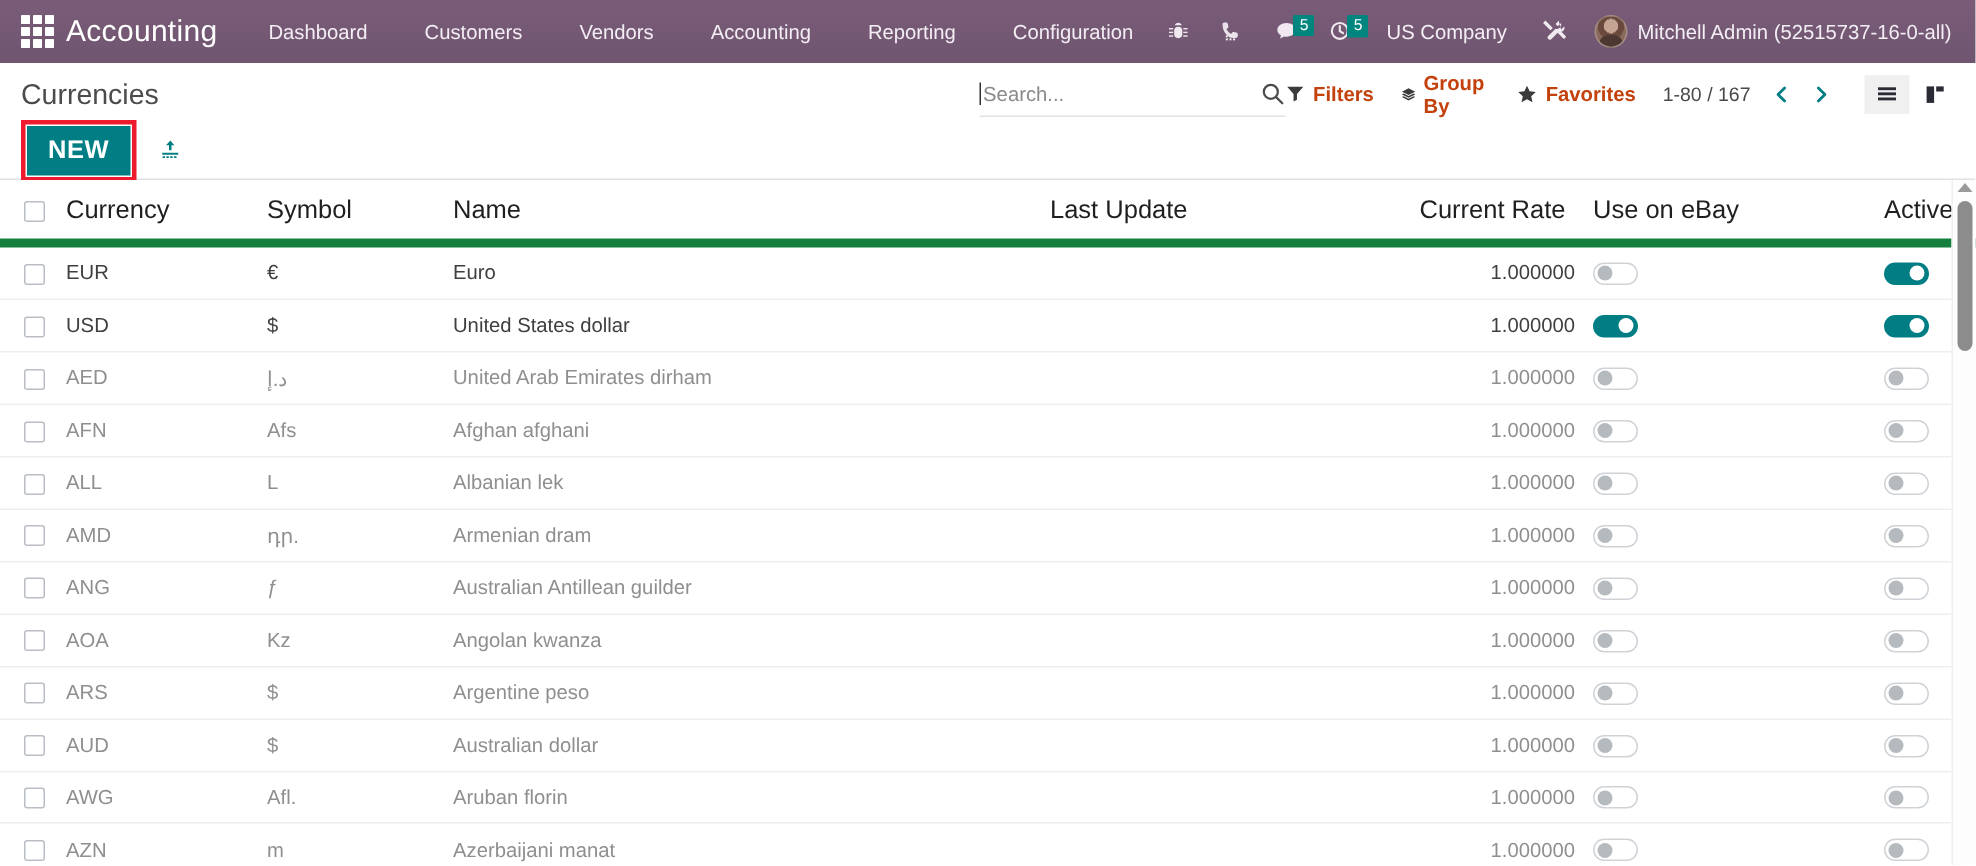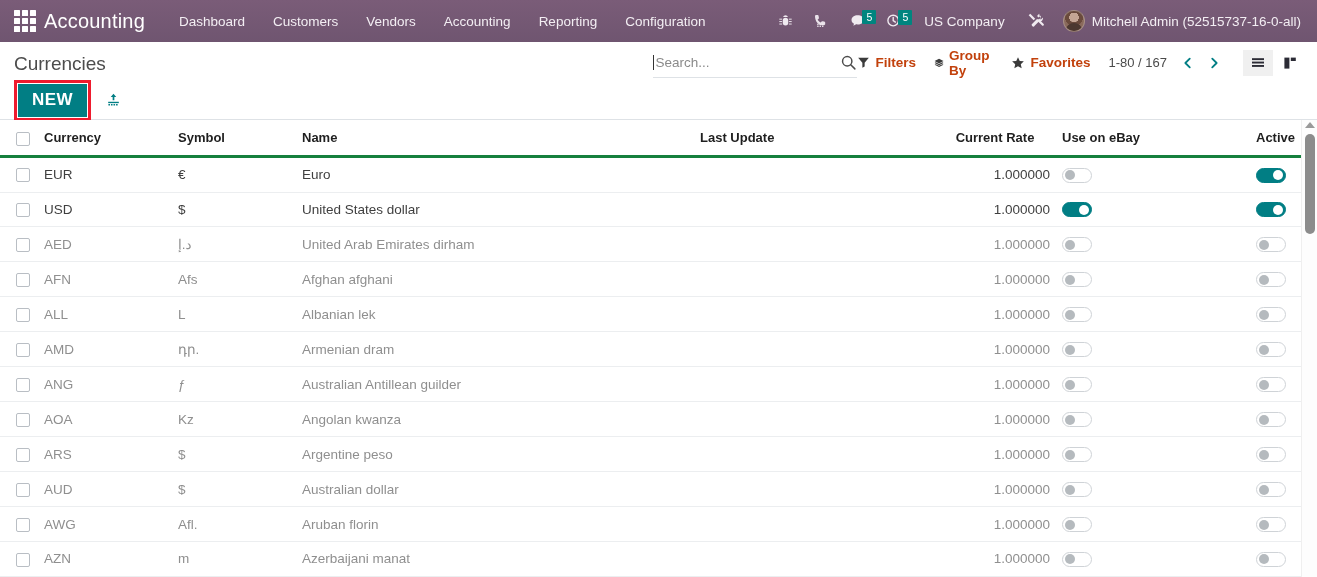--- a/index.html
+++ b/index.html
@@ -36,21 +36,21 @@
     font-size: 20px;
     font-weight: 400;
     letter-spacing: .2px;
     margin-right: 22px;
     color:#ffffff;
     cursor:pointer;
   }
   .menu {
     display: flex;
     align-items: center;
-    gap: 4px;
+    gap: 14px;
     flex: 0 0 auto;
   }
   .menu-item {
     font-size: 13.5px;
     padding: 11px 12px;
     color: #f3eef3;
     cursor: pointer;
     white-space: nowrap;
   }
   .nav-right {
@@ -228,26 +228,26 @@
 
   
   .table-wrap {
     position: relative;
     height: calc(577px - 42px - 78px);
     overflow: hidden;
     background: #fff;
   }
   table { width: 1311px; border-collapse: collapse; table-layout: fixed; }
   thead th {
-    font-size: 13px;
-    font-weight: 700;
+    font-size: 17px;
+    font-weight: 400;
     color: #1f1f1f;
     text-align: left;
     padding: 10px 8px 9px 8px;
-    border-bottom: 3px solid #15803d;
+    border-bottom: 6px solid #15803d;
     background: #fff;
     white-space: nowrap;
   }
   tbody td {
     font-size: 13.5px;
     color: #8f8f8f;
     padding: 9px 8px;
     border-bottom: 1px solid #eceef0;
     white-space: nowrap;
     height: 34px;

